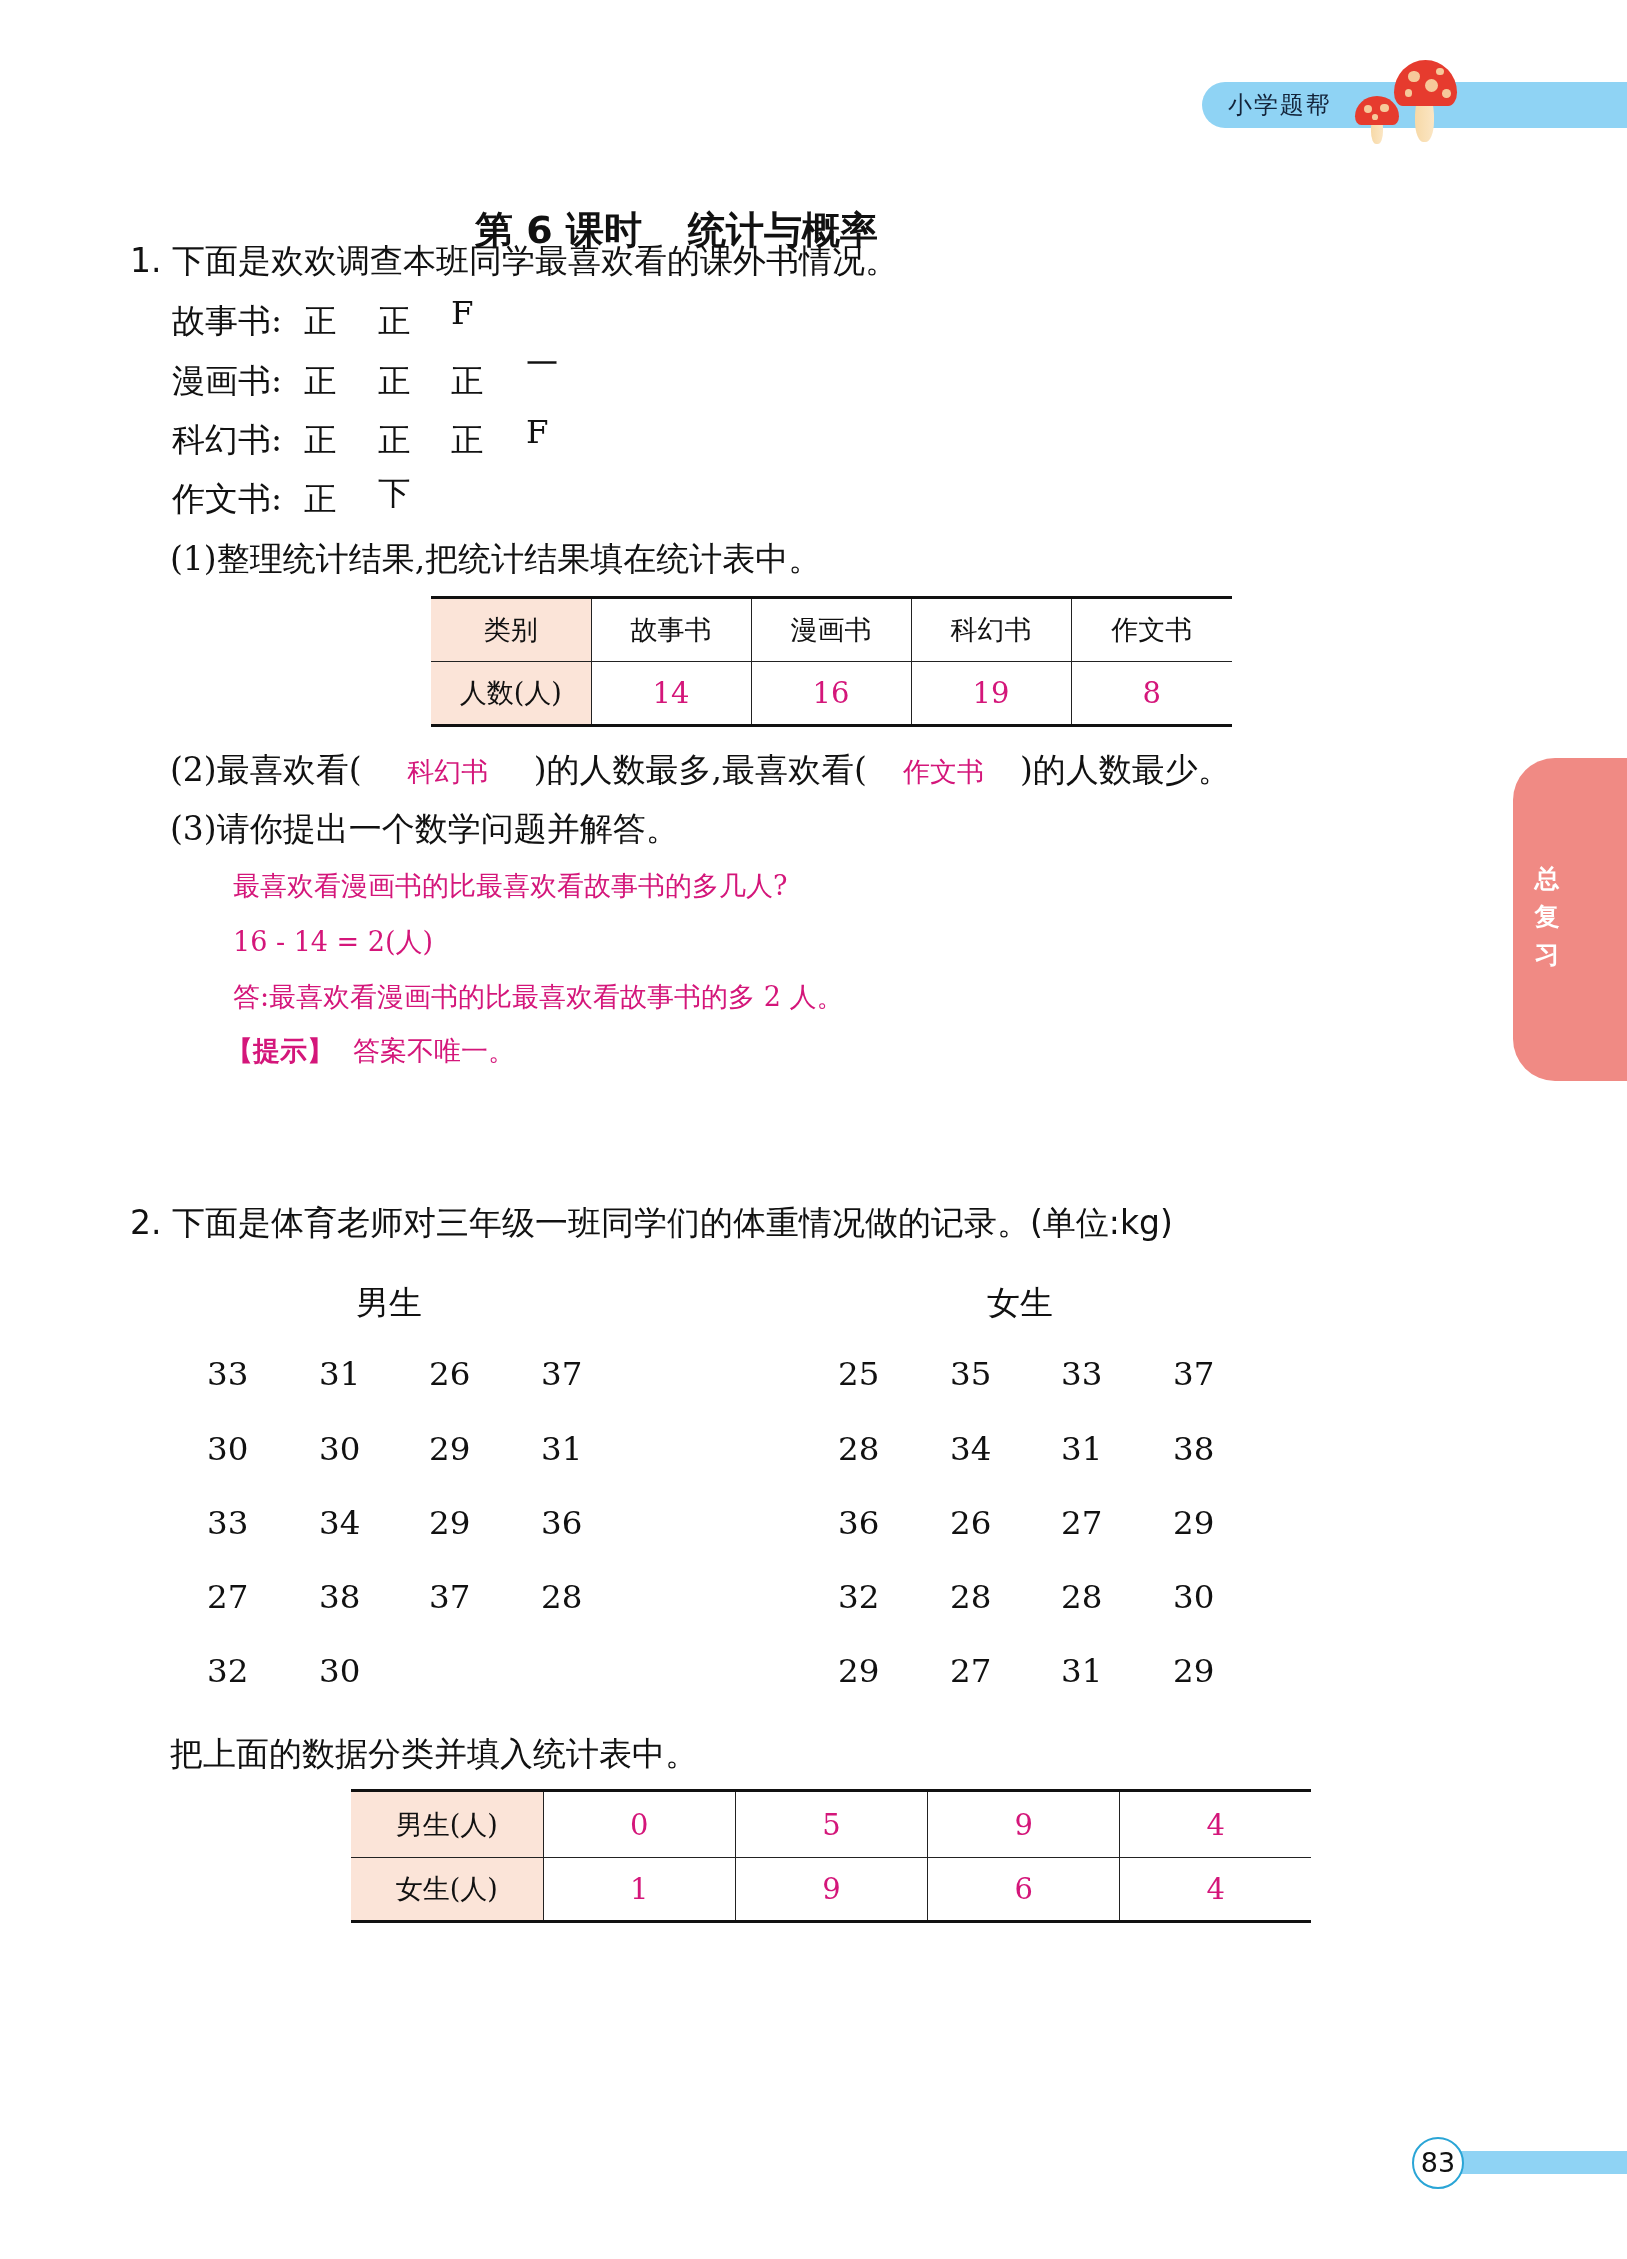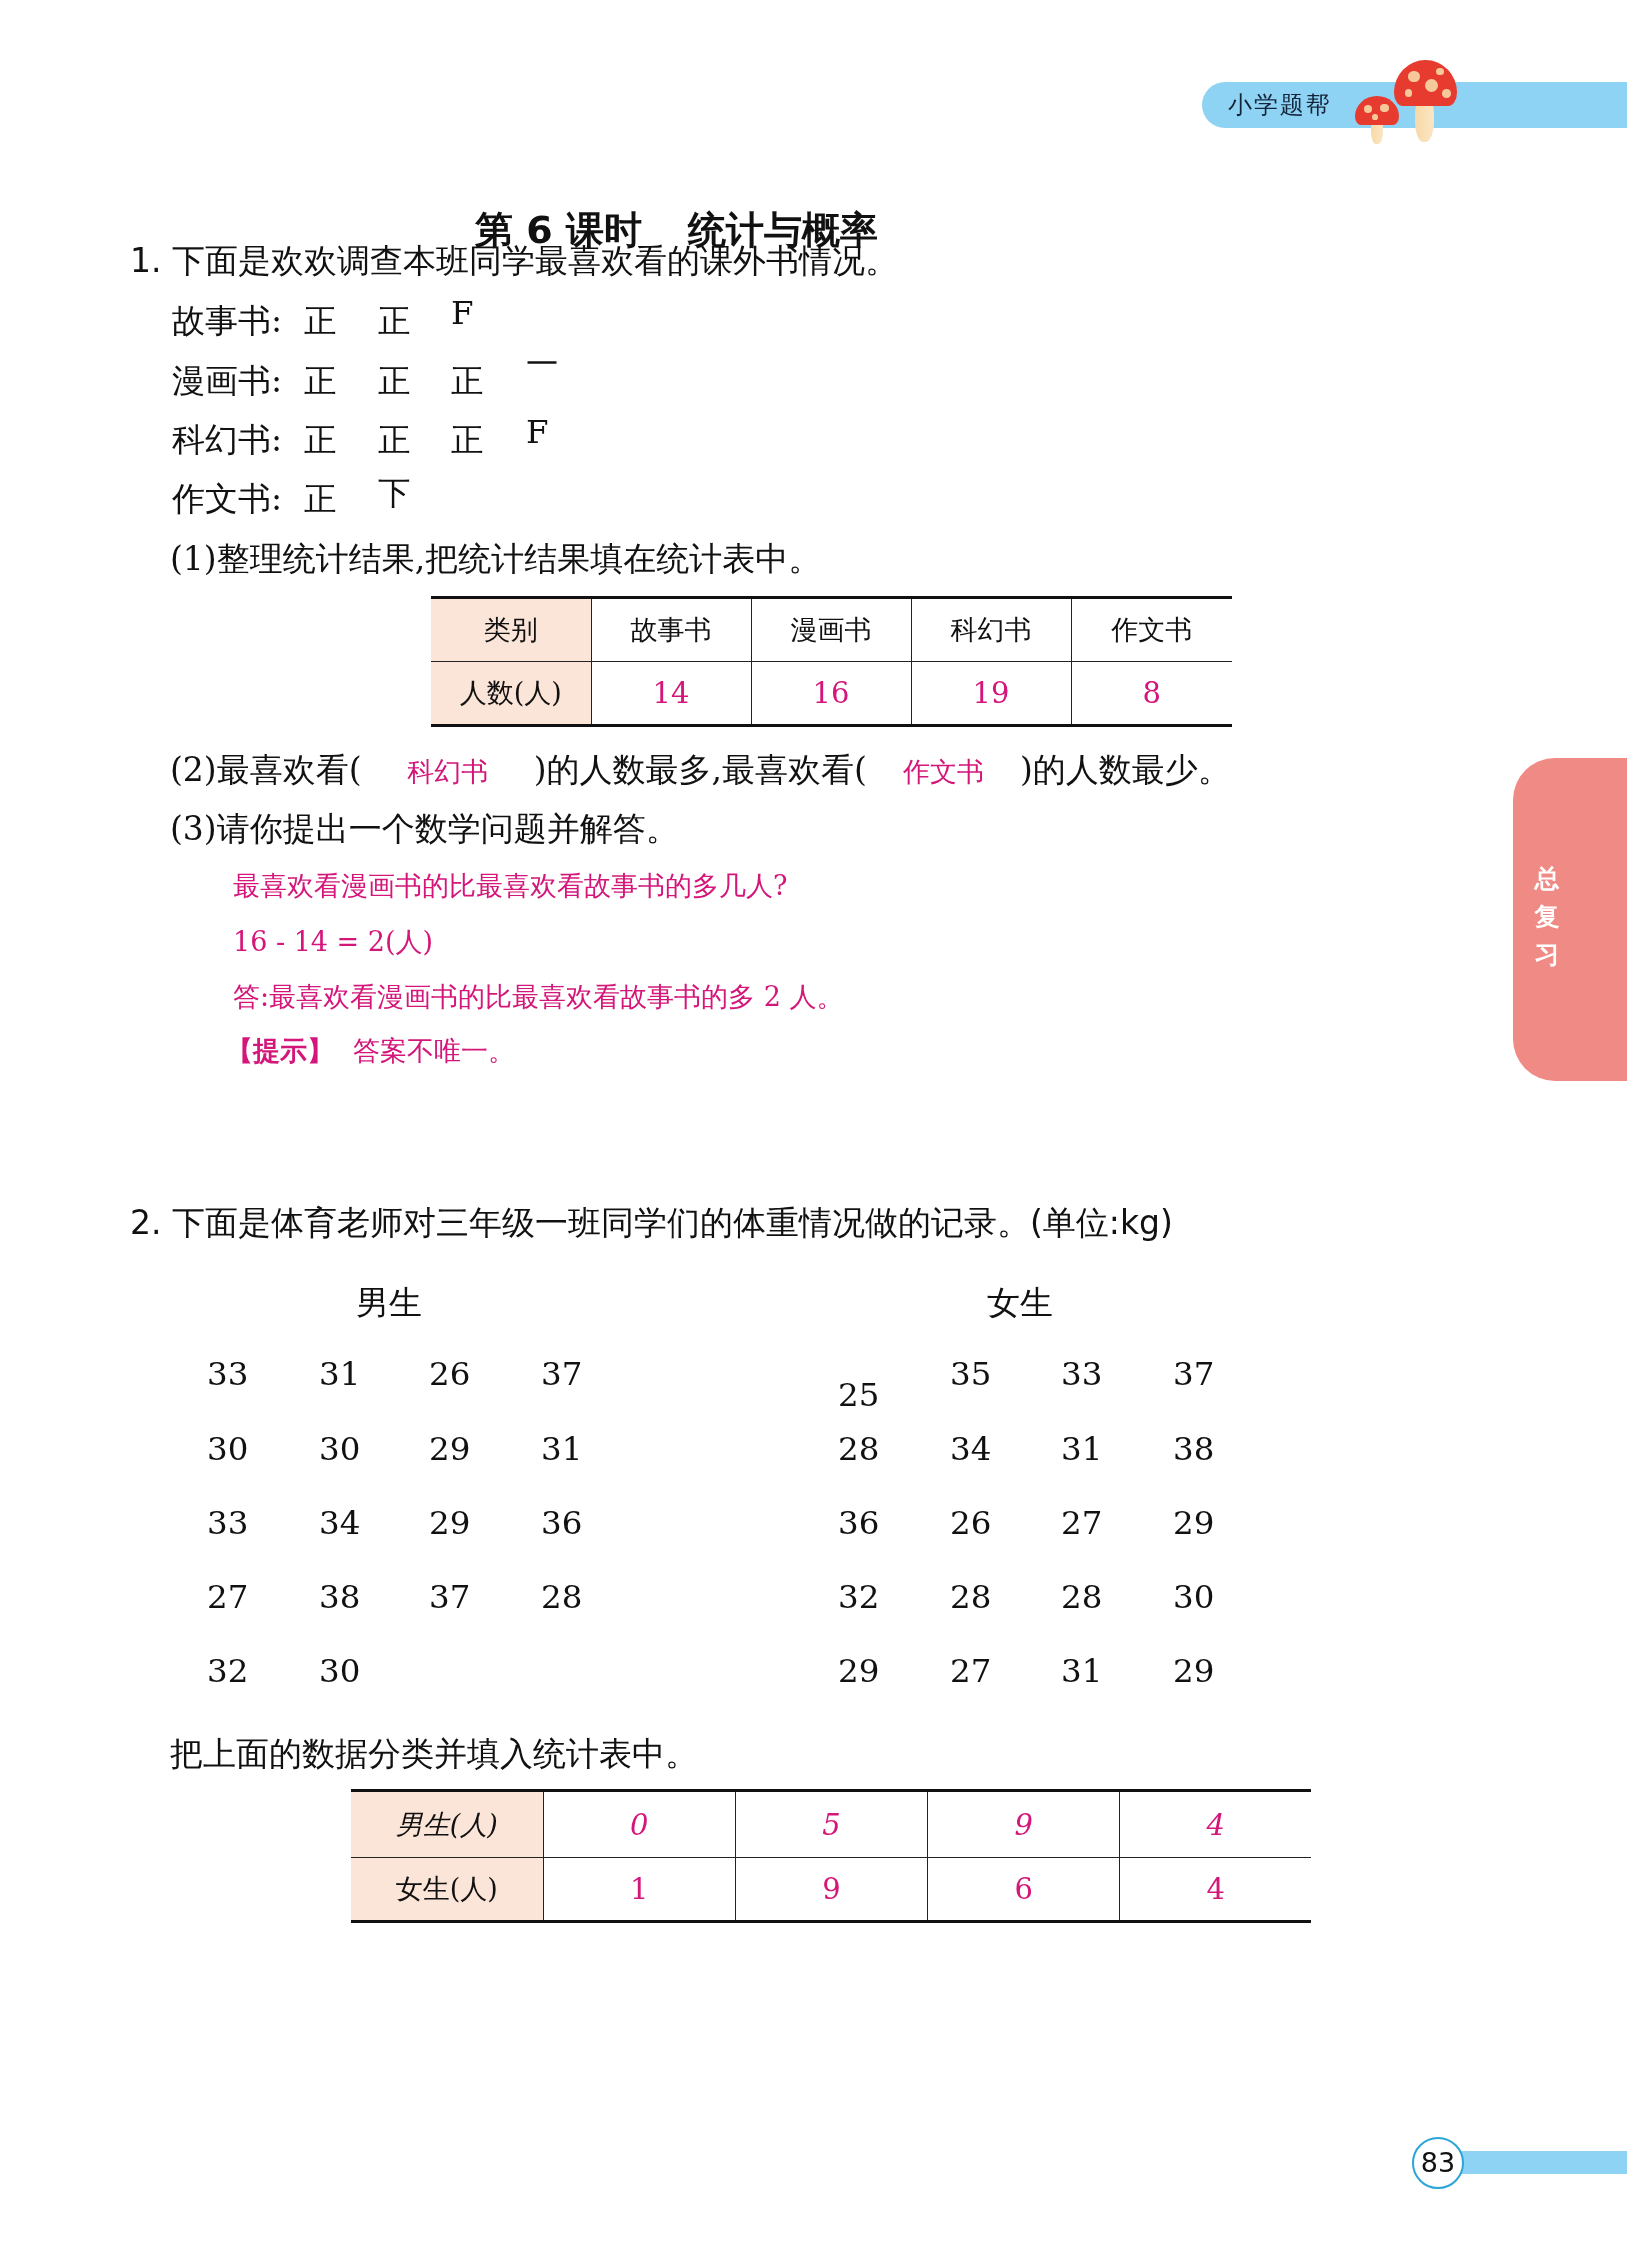--- a/index.html
+++ b/index.html
@@ -182,21 +182,21 @@
   <span style="left:0;top:223px;">27</span>
   <span style="left:112px;top:223px;">38</span>
   <span style="left:222px;top:223px;">37</span>
   <span style="left:334px;top:223px;">28</span>
 
   <span style="left:0;top:297px;">32</span>
   <span style="left:112px;top:297px;">30</span>
 </div>
 
 <div class="grid" style="left:838px;top:1355px;">
-  <span style="left:0;top:0;margin-top:21px;">25</span>
+  <span style="left:0;top:0;">25</span>
   <span style="left:112px;top:0;">35</span>
   <span style="left:223px;top:0;">33</span>
   <span style="left:335px;top:0;">37</span>
 
   <span style="left:0;top:75px;">28</span>
   <span style="left:112px;top:75px;">34</span>
   <span style="left:223px;top:75px;">31</span>
   <span style="left:335px;top:75px;">38</span>
 
   <span style="left:0;top:149px;">36</span>
@@ -219,21 +219,21 @@
 
 <table class="stat" style="left:351px;top:1789px;width:960px;">
   <colgroup>
       <col style="width:192px">
       <col style="width:192px">
       <col style="width:192px">
       <col style="width:192px">
       <col style="width:191px">
     </colgroup>
   <tbody>
-  <tr style="height:67px;font-style:italic;">
+  <tr style="height:67px;">
     <td>男生(人)</td>
     <td class="num">0</td>
     <td class="num">5</td>
     <td class="num">9</td>
     <td class="num">4</td>
   </tr>
   <tr style="height:64px;">
     <td>女生(人)</td>
     <td class="num">1</td>
     <td class="num">9</td>

